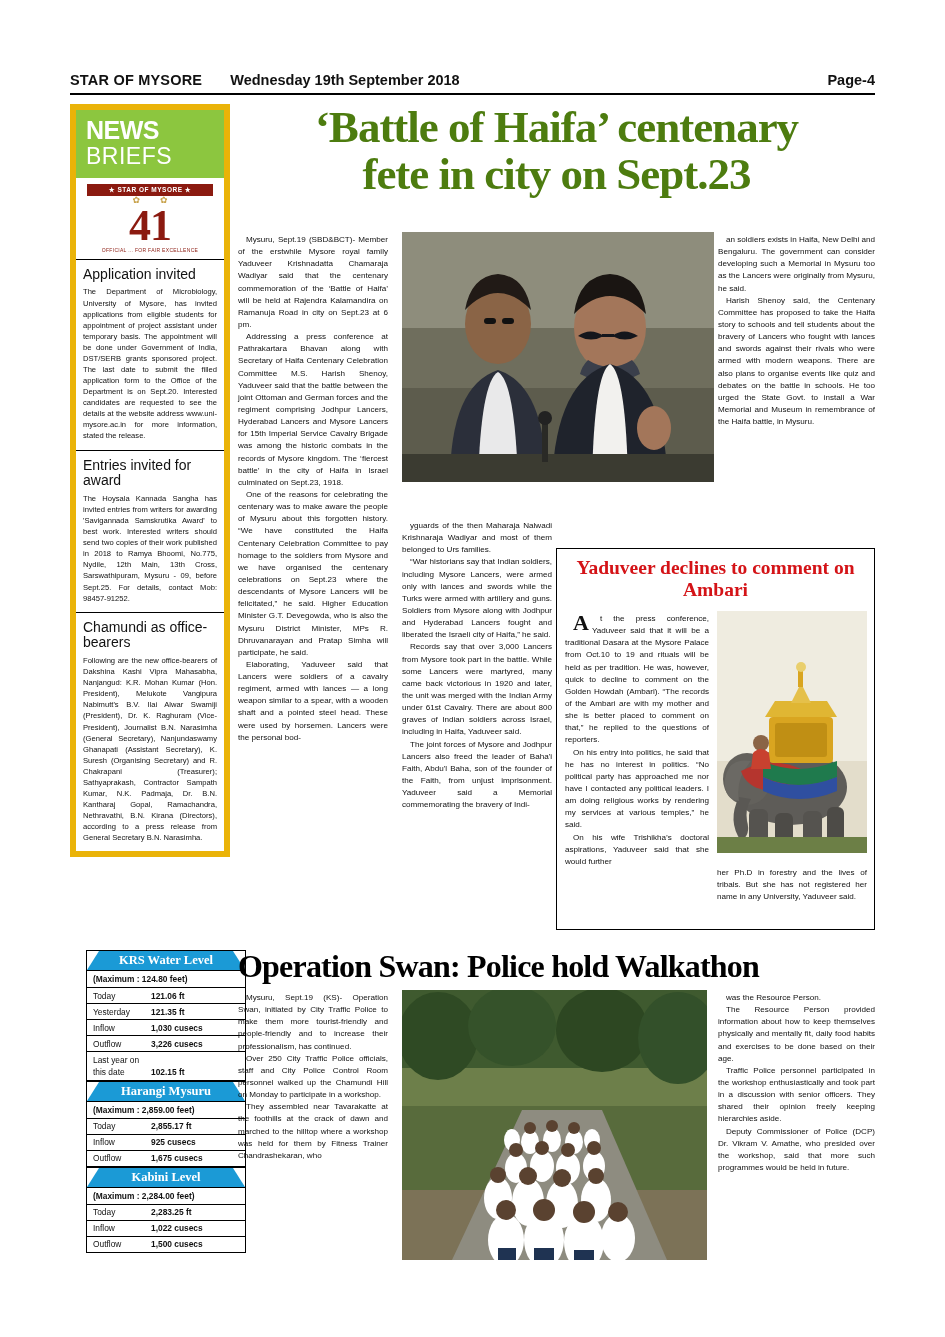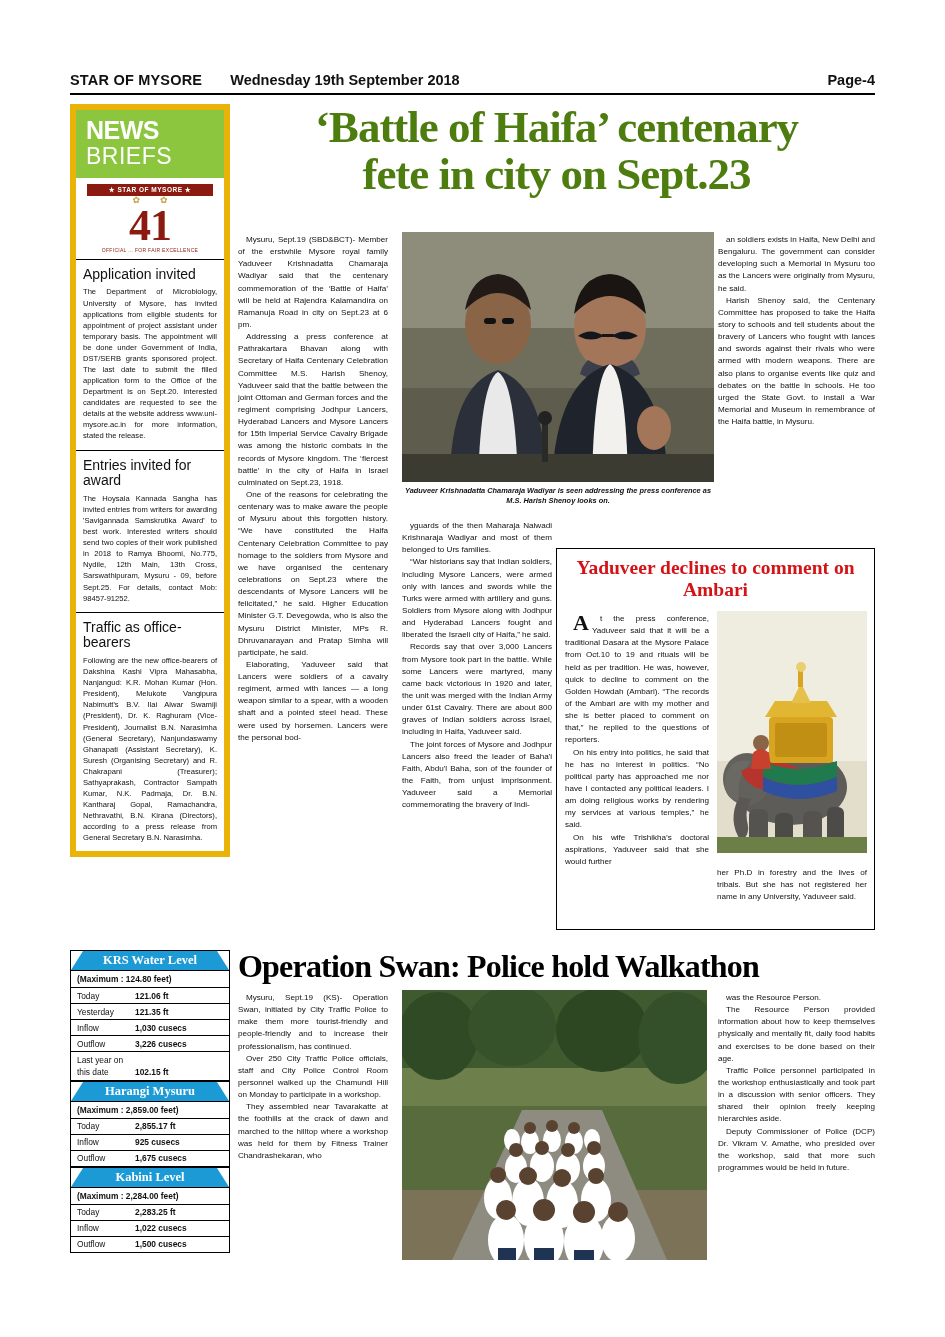--- a/index.html
+++ b/index.html
@@ -116,21 +116,21 @@
   .ambari-photo{
     position:absolute;left:160px;top:62px;width:150px;height:242px;
     background:#e7e2d4;overflow:hidden;
   }
   .ambari-tail{
     position:absolute;left:160px;top:310px;width:150px;
     font-size:8.1px;line-height:1.5;text-align:justify;
   }
   
   .water{
-    position:absolute;left:70px;top:950px;width:160px;
+    position:absolute;left:86px;top:950px;width:160px;
     border:1px solid #000;box-sizing:border-box;background:#fff;
   }
   .w-head{
     background:#1b9ad6;color:#fff;text-align:center;font-weight:bold;
     font-family:"Liberation Serif", serif;font-size:12.5px;padding:2px 0;
     border-bottom:1px solid #000;position:relative;
   }
   .w-head:before,.w-head:after{
     content:"";position:absolute;top:0;width:0;height:0;
     border-top:19px solid #fff;
@@ -185,21 +185,21 @@
 
     <div class="brief-item">
       <div class="brief-title">Application invited</div>
       <div class="brief-body">The Department of Microbiology, University of Mysore, has invited applications from eligible students for appointment of project assistant under temporary basis. The appointment will be done under Government of India, DST/SERB grants sponsored project. The last date to submit the filled application form to the Office of the Department is on Sept.20. Interested candidates are requested to see the details at the website address www.uni-mysore.ac.in  for more information, stated the release.</div>
     </div>
     <div class="brief-item">
       <div class="brief-title">Entries invited for award</div>
       <div class="brief-body">The Hoysala Kannada Sangha has invited entries from writers for awarding 'Savigannada Samskrutika Award' to best work. Interested writers should send two copies of their work published in 2018 to Ramya Bhoomi, No.775, Nydile, 12th Main, 13th Cross, Sarswathipuram, Mysuru - 09, before Sept.25. For details, contact Mob: 98457-91252.</div>
     </div>
     <div class="brief-item">
-      <div class="brief-title">Traffic as office-bearers</div>
+      <div class="brief-title">Chamundi as office-bearers</div>
       <div class="brief-body">Following are the new office-bearers of Dakshina Kashi Vipra Mahasabha, Nanjangud: K.R. Mohan Kumar (Hon. President), Melukote Vangipura Nabimutt's B.V. Ilai Alwar Swamiji (President), Dr. K. Raghuram (Vice-President), Journalist B.N. Narasimha (General Secretary), Nanjundaswamy Ghanapati (Assistant Secretary), K. Suresh (Organising Secretary) and R. Chakrapani (Treasurer); Sathyaprakash, Contractor Sampath Kumar, N.K. Padmaja, Dr. B.N. Kantharaj Gopal, Ramachandra, Nethravathi, B.N. Kirana (Directors), according to a press release from General Secretary B.N. Narasimha.</div>
     </div>
   </div>
 
   <div class="headline">
     <div>‘Battle of Haifa’ centenary</div>
     <div>fete in city on Sept.23</div>
   </div>
 
   <div class="col" id="a1c1">
@@ -232,21 +232,20 @@
       <path d="M150 250 q4 -102 58 -118 q54 16 58 118 z" fill="#1f232c"></path>
       <path d="M208 132 q-16 10 -18 118 l36 0 q-2 -108 -18 -118z" fill="#f2f1ee"></path>
 
       <rect x="0" y="222" width="312" height="28" fill="#3b3b31"></rect>
       <rect x="140" y="190" width="6" height="40" fill="#2a2a26"></rect>
       <circle cx="143" cy="186" r="7" fill="#222"></circle>
 
       <ellipse cx="252" cy="196" rx="17" ry="22" fill="#a3765a"></ellipse>
     </svg>
   </div>
-  <div class="cap1">Yaduveer Krishnadatta Chamaraja Wadiyar is seen addressing the press conference as M.S. Harish Shenoy looks on.</div>
 
   <div class="col" id="a1c2">
     <p>yguards of the then Maharaja Nalwadi Krishnaraja Wadiyar and most of them belonged to Urs families.</p>
     <p>“War historians say that Indian soldiers, including Mysore Lancers, were armed only with lances and swords while the Turks were armed with artillery and guns. Soldiers from Mysore along with Jodhpur and Hyderabad Lancers fought and liberated the Israeli city of Haifa,” he said.</p>
     <p>Records say that over 3,000 Lancers from Mysore took part in the battle. While some Lancers were martyred, many came back victorious in 1920 and later, the unit was merged with the Indian Army under 61st Cavalry. There are about 800 graves of Indian soldiers across Israel, including in Haifa, Yaduveer said.</p>
     <p>The joint forces of Mysore and Jodhpur Lancers also freed the leader of Baha'i Faith, Abdu'l Baha, son of the founder of the Faith, from unjust imprisonment. Yaduveer said a Memorial commemorating the bravery of Indi-</p>
   </div>
 
   <div class="col" id="a1c4">
     <p>an soldiers exists in Haifa, New Delhi and Bengaluru. The government can consider developing such a Memorial in Mysuru too as the Lancers were originally from Mysuru, he said.</p>

